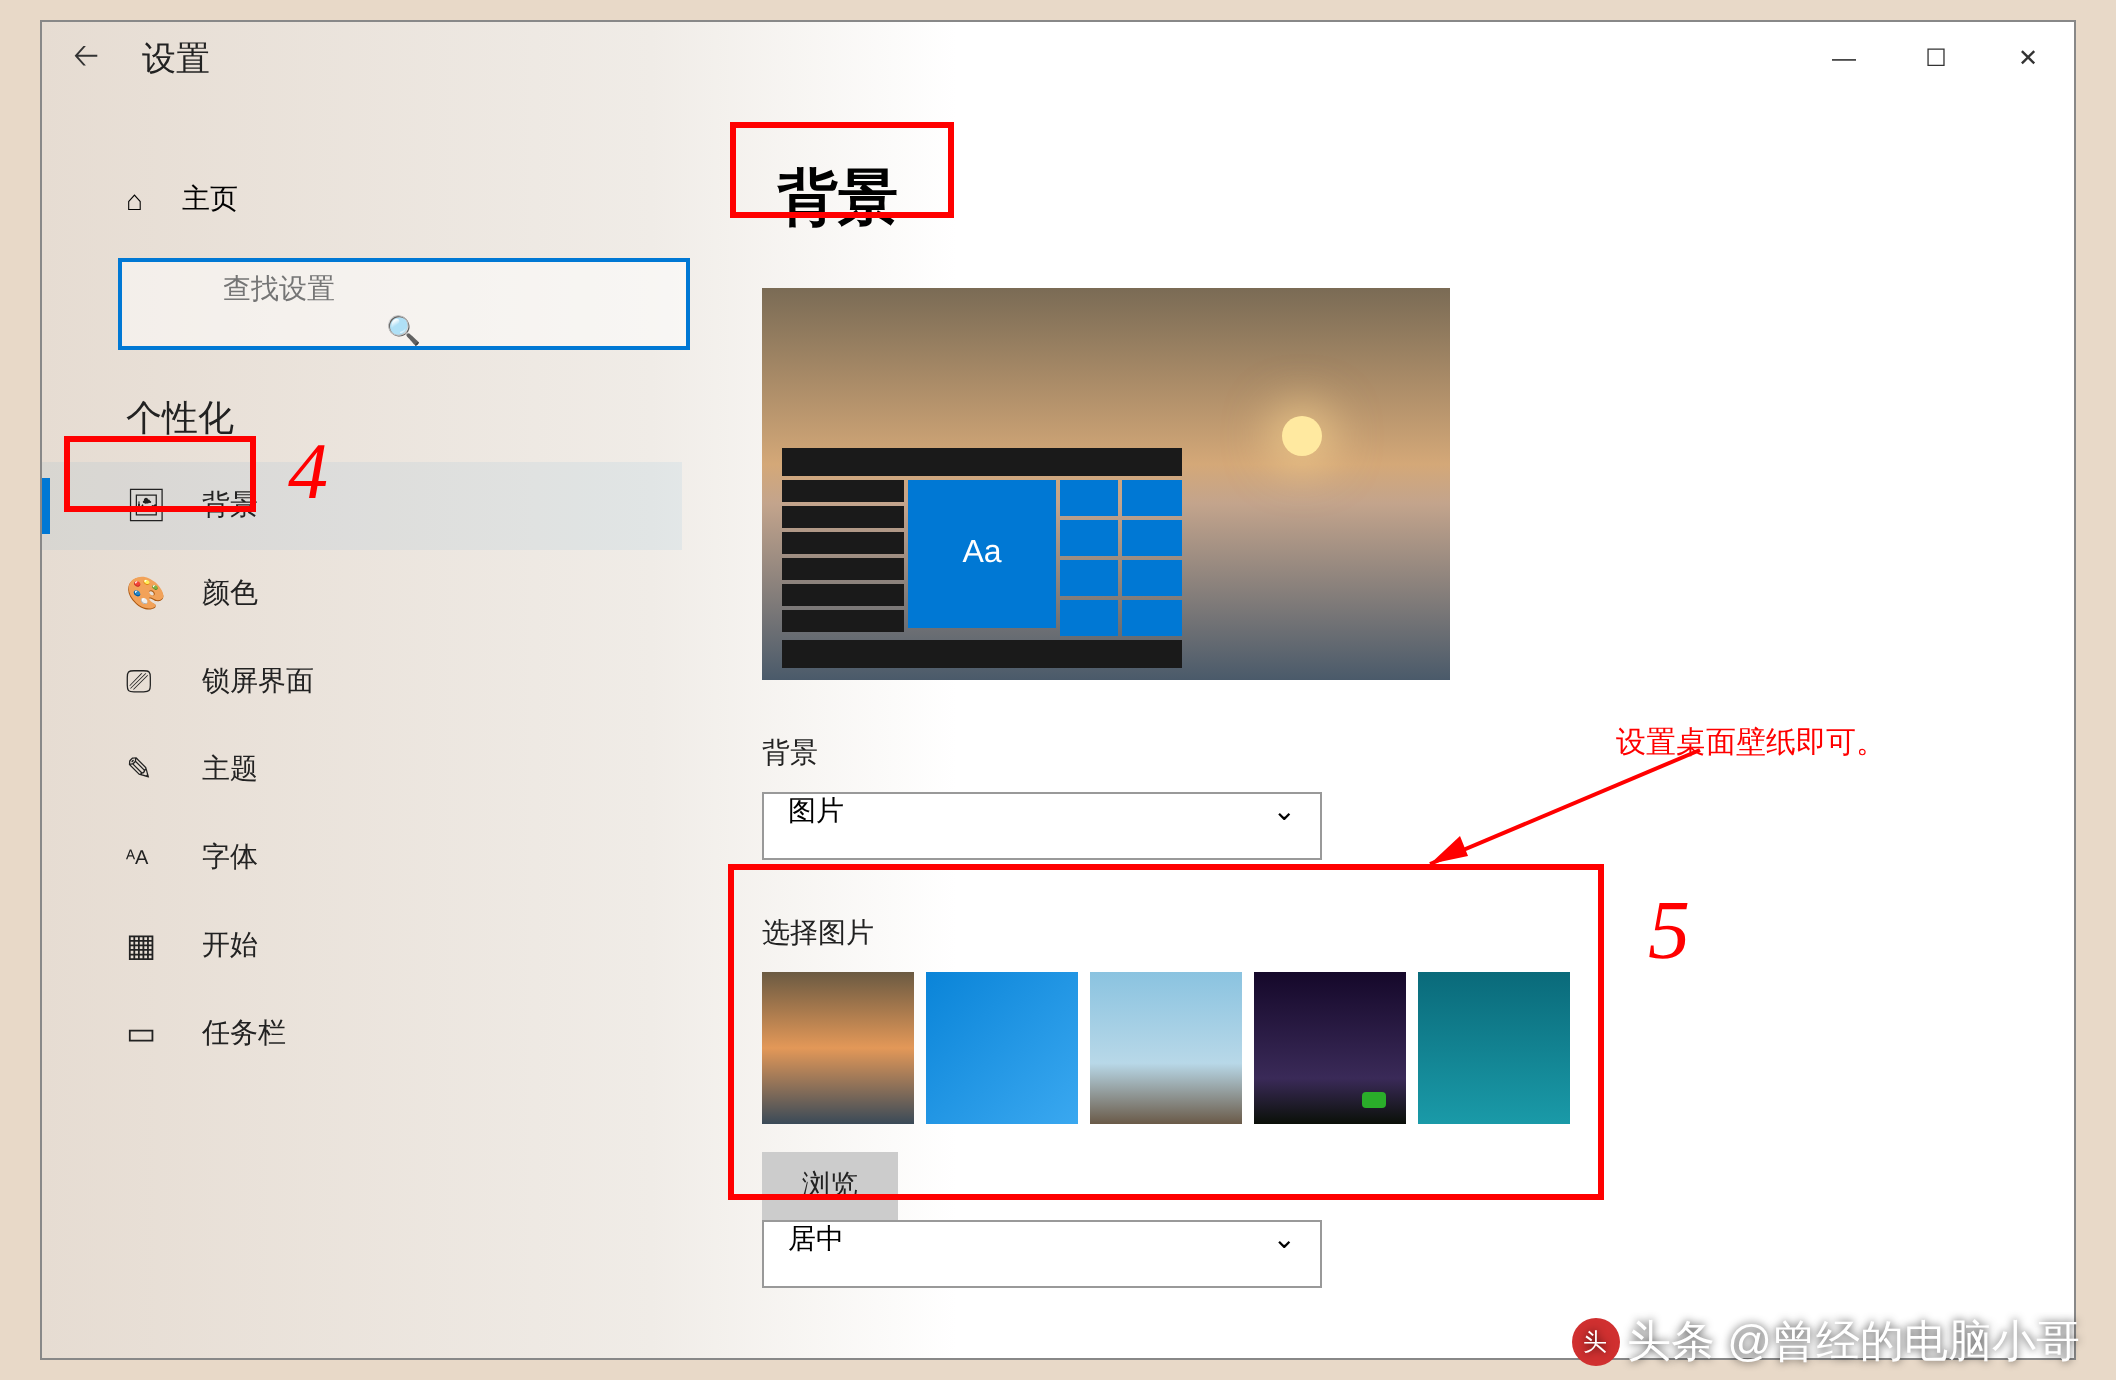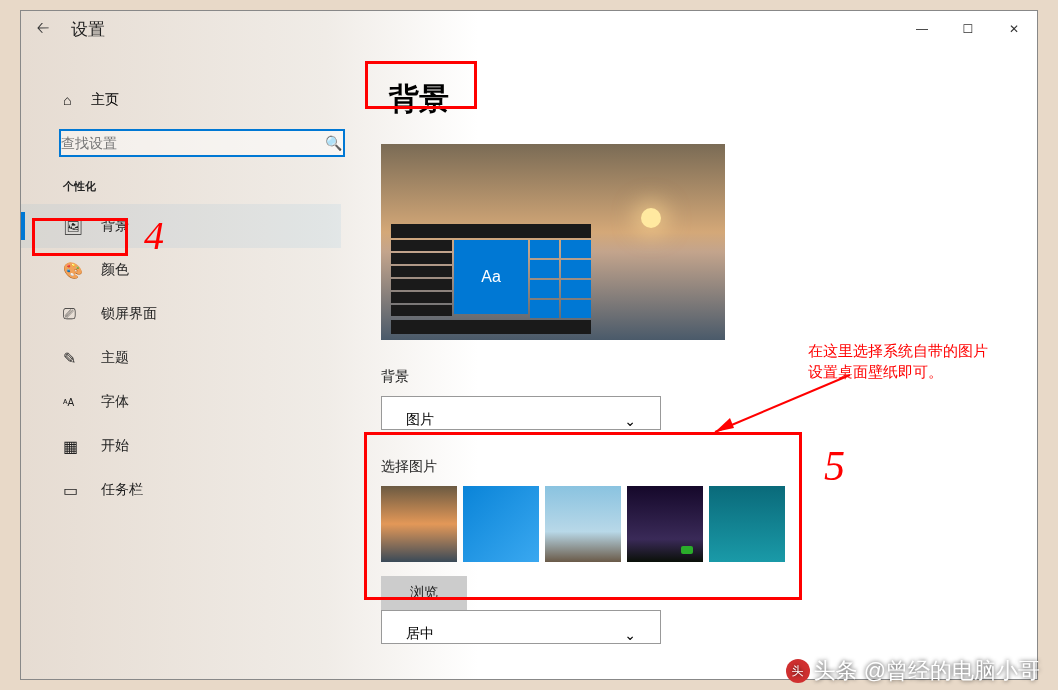--- a/index.html
+++ b/index.html
@@ -6,52 +6,52 @@
 body { width:1058px; height:690px; background:#e8d9c8; position:relative; overflow:hidden; }
 .window { position:absolute; top:10px; left:20px; width:1018px; height:670px; background:linear-gradient(to right,#e6dcd2 0%,#f0ece7 30%,#ffffff 45%,#ffffff 100%); border:1px solid #888; }
 .titlebar { height:36px; display:flex; align-items:center; }
 .back-btn { width:44px; height:36px; display:flex; align-items:center; justify-content:center; font-size:16px; color:#333; }
 .title { font-size:17px; color:#222; margin-left:6px; }
 .win-controls { margin-left:auto; display:flex; }
 .win-btn { width:46px; height:36px; display:flex; align-items:center; justify-content:center; color:#333; font-size:12px; }
 .sidebar { position:absolute; top:44px; left:0; width:320px; padding:28px 0 0 0; }
 .home-row { display:flex; align-items:center; padding:8px 16px 8px 42px; margin-bottom:12px; font-size:14px; }
 .home-row .ico { position:absolute; left:42px; }
-.search-box { margin:0 16px 0 38px; width:286px; height:28px; border:2px solid #0078d4; background:rgba(255,255,255,0.5); display:flex; align-items:center; padding:0 0; }
+.search-box { margin:0 16px 0 38px; width:286px; height:46px; border:2px solid #0078d4; background:rgba(255,255,255,0.5); display:flex; align-items:center; padding:0 12px;flex-direction:column; }
 .search-box input { flex:1; border:none; background:transparent; outline:none; font-size:14px; color:#666; }
 .search-box .sico { color:#666; font-size:14px; }
-.section-label { padding:22px 0 10px 42px; font-size:11px; font-weight:700; color:#222; }
+.section-label { padding:22px 0 10px 42px; font-size:18px; font-weight:400; color:#222; }
 .nav-item { display:flex; align-items:center; height:44px; padding-left:42px; font-size:14px; color:#222; position:relative; }
 .nav-item.active::before { content:""; position:absolute; left:0; top:8px; bottom:8px; width:4px; background:#0078d4; }
 .nav-item.active { background:rgba(0,120,212,0.06); }
 .nav-item .ico { width:20px; margin-right:18px; font-size:16px; display:inline-flex; }
 .content { position:absolute; top:56px; left:360px; right:20px; bottom:0; overflow:hidden; }
 .page-title { font-size:30px; font-weight:600; margin:10px 0 22px 0; padding:2px 8px; display:inline-block; }
 .preview { width:344px; height:196px; position:relative; overflow:hidden; background:linear-gradient(to bottom,#7a6b55 0%,#d4a878 45%,#c3a48c 55%,#4a5a6a 100%); }
 .sun { position:absolute; right:64px; top:64px; width:20px; height:20px; border-radius:50%; background:#ffe9a0; box-shadow:0 0 20px 8px rgba(255,220,150,0.5); }
 .taskbar { position:absolute; left:10px; bottom:8px; width:200px; height:108px; }
 .tb-top { height:14px; background:#1a1a1a; margin-bottom:2px; }
 .tb-mid { display:flex; gap:2px; }
 .tb-left { width:62px; }
 .tb-left div { height:11px; background:#1a1a1a; margin-bottom:2px; }
 .tb-tile { width:74px; height:74px; background:#0078d4; color:#fff; display:flex; align-items:center; justify-content:center; font-size:16px; }
 .tb-grid { width:62px; display:grid; grid-template-columns:1fr 1fr; grid-template-rows:repeat(4,1fr); gap:2px; }
 .tb-grid div { background:#0078d4; }
 .tb-bottom { height:14px; background:#1a1a1a; margin-top:2px; }
 .field-label { font-size:14px; margin:28px 0 10px 0; color:#222; }
-.dropdown { width:280px; height:34px; border:1px solid #999; background:#fff; display:flex; align-items:flex-end; padding:0 24px; font-size:14px; justify-content:space-between; }
+.dropdown { width:280px; height:34px; border:1px solid #999; background:#fff; display:flex; align-items:flex-start; padding:0 12px; font-size:14px; justify-content:space-between; }
 .thumbs { display:flex; gap:6px; margin-top:6px; }
 .thumb { width:76px; height:76px; background:#888; }
 .t1 { background:linear-gradient(to bottom,#6b5a42 0%,#e39858 50%,#3a4a58 100%); }
 .t2 { background:linear-gradient(135deg,#0a84d8,#3aa8f0); }
 .t3 { background:linear-gradient(to bottom,#8ac3e0 0%,#b8d8e8 60%,#6a5a48 100%); }
 .t4 { background:linear-gradient(to bottom,#15082a 0%,#3a2a58 70%,#0a1008 100%); position:relative; }
 .t4::after{content:"";position:absolute;right:10px;bottom:8px;width:12px;height:8px;background:#2aad2a;border-radius:2px;}
 .t5 { background:linear-gradient(to bottom,#0a6a7a,#1a9aa8); }
-.browse-btn { margin-top:14px; width:86px; height:34px; background:#ccc; border:none; font-size:14px; color:#222; }
+.browse-btn { margin-top:14px; width:68px; height:34px; background:#ccc; border:none; font-size:14px; color:#222; }
 .annotation-box { position:absolute; border:3px solid #ff0000; pointer-events:none; }
 .ann-title { top:61px; left:365px; width:112px; height:48px; }
 .ann-nav { top:218px; left:32px; width:96px; height:38px; }
 .ann-main { top:432px; left:364px; width:438px; height:168px; }
 .ann-num4 { position:absolute; top:212px; left:144px; font-size:40px; color:#ff0000; font-family:cursive; font-style:italic; }
 .ann-num5 { position:absolute; top:442px; left:824px; font-size:42px; color:#ff0000; font-family:cursive; font-style:italic; }
 .ann-text { position:absolute; top:340px; left:808px; font-size:15px; color:#ff0000; line-height:1.4; white-space:nowrap; }
 .arrow { position:absolute; pointer-events:none; }
 .watermark { position:absolute; bottom:4px; right:18px; font-size:22px; color:#fff; text-shadow:0 0 4px rgba(0,0,0,0.8); font-weight:500; display:flex; align-items:center; gap:4px; }
 .wm-ico { width:24px;height:24px;border-radius:50%;background:#d03030;display:inline-flex;align-items:center;justify-content:center;color:#fff;font-size:12px; }
@@ -165,21 +165,21 @@
     </div>
   </div>
 </div>
 
 <div class="annotation-box ann-title"></div>
 <div class="annotation-box ann-nav"></div>
 <div class="annotation-box ann-main"></div>
 <div class="ann-num4">4</div>
 <div class="ann-num5">5</div>
 <div class="ann-text">
-  <span>在这里选择系统自带的图片</span><br>
+  <br>
   <span>设置桌面壁纸即可。</span>
 </div>
 <svg class="arrow" style="top:370px;left:700px" width="160" height="80">
   <line x1="150" y1="5" x2="15" y2="62" stroke="#ff0000" stroke-width="2"></line>
   <polygon points="15,62 30,48 34,58" fill="#ff0000"></polygon>
 </svg>
 
 <div class="watermark">
   <span class="wm-ico">头</span>
   <span>头条 @曾经的电脑小哥</span>

